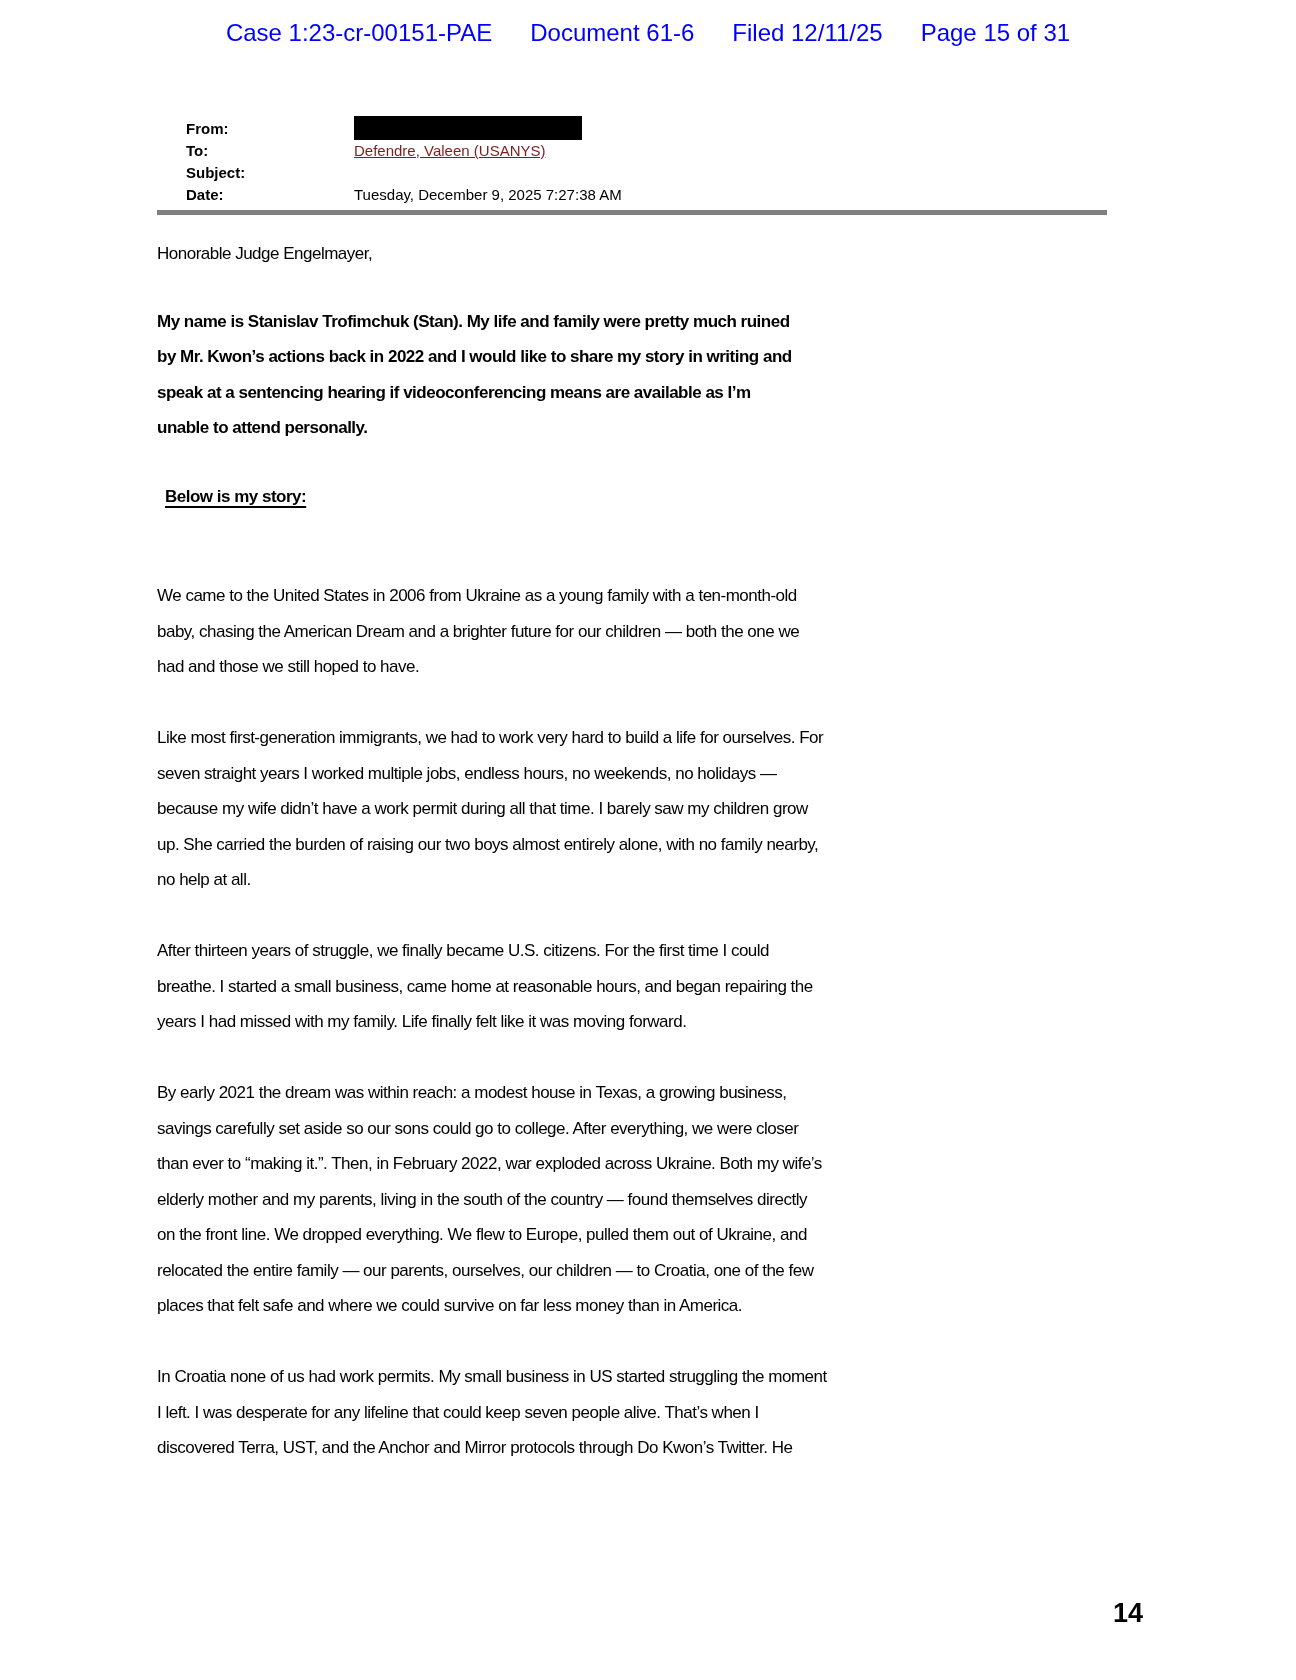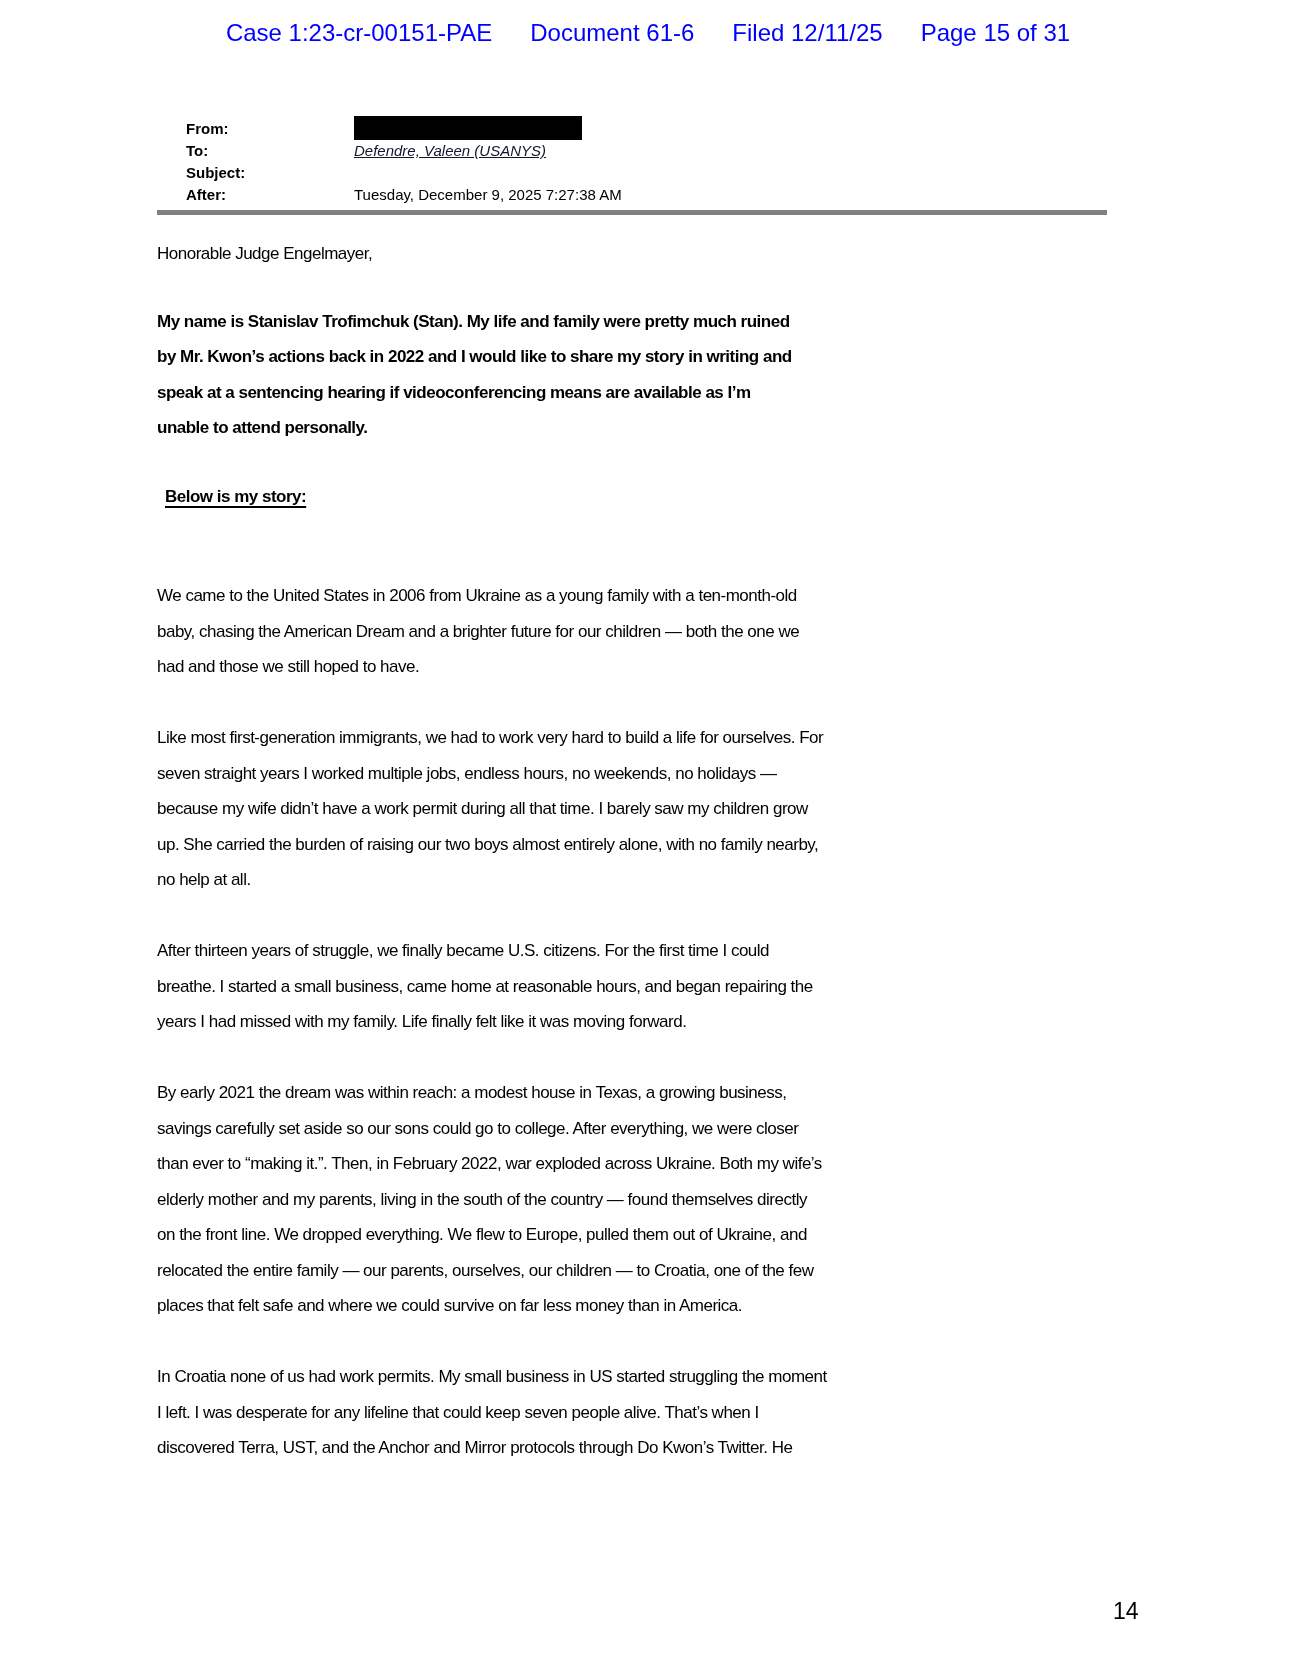--- a/index.html
+++ b/index.html
@@ -33,21 +33,21 @@
   .email-header .lbl { width: 168px; font-weight: bold; flex: 0 0 168px; }
   .email-header .val { white-space: nowrap; }
   .redaction {
     display: inline-block;
     width: 228px;
     height: 24px;
     margin-top: -2px;
     background: #000000;
     vertical-align: top;
   }
-  .link { color: #0f172a; text-decoration: underline; cursor: pointer; font-style: italic; }
+  .link { color: #7f1d1d; text-decoration: underline; cursor: pointer; }
   .divider {
     margin: 4px 0 0 157px;
     width: 950px;
     height: 5px;
     background: #808080;
   }
   
   .letter {
     margin: 21px 130px 0 157px;
     font-size: 17px;
@@ -64,21 +64,22 @@
     text-decoration-thickness: 2px;
     text-underline-offset: 4px;
     margin-left: 8px;
   }
   .para-first { margin-top: 64px !important; }
   .para { margin-top: 35.5px !important; }
   .page-number {
     position: absolute;
     left: 1113px;
     top: 1598px;
-    font-size: 23px;
+    font-size: 27px;
+    font-weight: bold;
   }
 </style>
 </head>
 <body>
 
 <div class="page">
 
   <div class="stamp">
     <span>Case 1:23-cr-00151-PAE</span>
     <span>Document 61-6</span>
@@ -92,21 +93,21 @@
       <span class="val"><span class="redaction"></span></span>
     </div>
     <div class="row">
       <span class="lbl">To:</span>
       <span class="val"><a class="link">Defendre, Valeen (USANYS)</a></span>
     </div>
     <div class="row">
       <span class="lbl">Subject:</span>
     </div>
     <div class="row">
-      <span class="lbl">After:</span>
+      <span class="lbl">Date:</span>
       <span class="val">Tuesday, December 9, 2025 7:27:38 AM</span>
     </div>
   </div>
 
   <div class="divider"></div>
 
   <div class="letter">
     <p class="greeting">Honorable Judge Engelmayer,</p>
     <p class="intro">My name is Stanislav Trofimchuk (Stan). My life and family were pretty much ruined
 by Mr. Kwon’s actions back in 2022 and I would like to share my story in writing and

